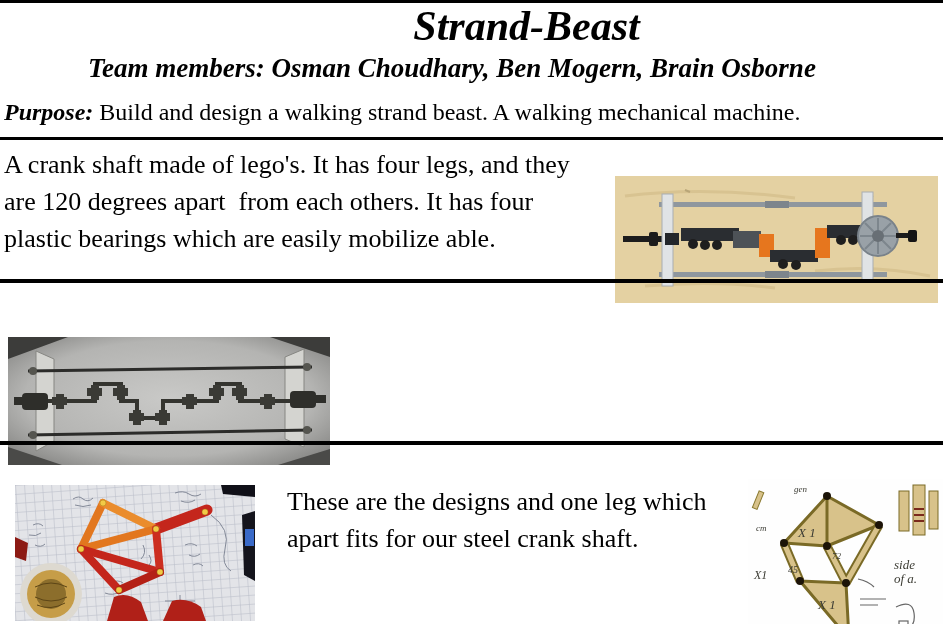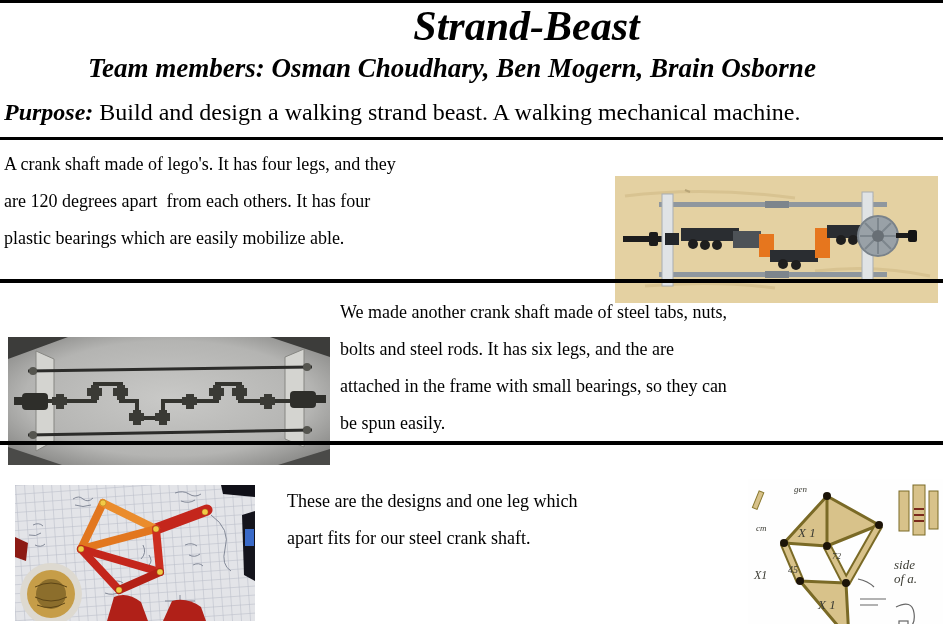--- a/index.html
+++ b/index.html
@@ -15,21 +15,21 @@
     text-align:center; font-size:42px; font-weight:bold; font-style:italic;
     line-height:52px; white-space:pre;
   }
   #team-line {
     top:53px; left:0; width:943px; padding-left:88px; box-sizing:border-box;
     text-align:left; font-size:27px; font-weight:bold; font-style:italic;
     white-space:pre;
   }
   #purpose-line { top:99px; left:4px; width:935px; font-size:24px; white-space:pre; }
   #purpose-line .plabel { font-weight:bold; font-style:italic; }
-  .para { font-size:18px; line-height:37px; white-space:pre; }
+  .para { font-size:26px; line-height:37px; white-space:pre; }
   #sec1-text { top:146px; left:4px;  width:606px; }
   #sec2-text { top:294px; left:340px; width:600px; }
   #sec3-text { top:483px; left:287px; width:470px; }
   .photo-frame { position:absolute;margin-top:33px; }
   .photo-frame svg { display:block; }
   .hand { font-family:"Liberation Serif", serif; font-style:italic; fill:#3c3c34; }
 </style>
 </head>
 <body>
 
@@ -159,24 +159,20 @@
           </g>
       </g>
 
       <rect x="14" y="56" width="26" height="17" rx="4" fill="#2e2e2a"></rect>
       <rect x="282" y="54" width="26" height="17" rx="4" fill="#2e2e2a"></rect>
       <rect x="6" y="60" width="14" height="8" fill="#2e2e2a"></rect>
       <rect x="304" y="58" width="14" height="8" fill="#2e2e2a"></rect>
     </svg>
   </div>
 
-  <div class="abs para" id="sec2-text">We made another crank shaft made of steel tabs, nuts,
-bolts and steel rods. It has six legs, and the are
-attached in the frame with small bearings, so they can
-be spun easily.</div>
 
   <div class="rule" style="top:441px;height:4px;"></div>
 
   <div class="photo-frame" style="left:15px;top:452px;">
     <svg width="240" height="136" viewBox="0 0 240 136">
       <defs>
         <pattern id="grid" width="9" height="9" patternUnits="userSpaceOnUse" patternTransform="rotate(-4)">
           <path d="M9 0 H0 V9" fill="none" stroke="#b6bac6" stroke-width="1"></path>
         </pattern>
       </defs>

